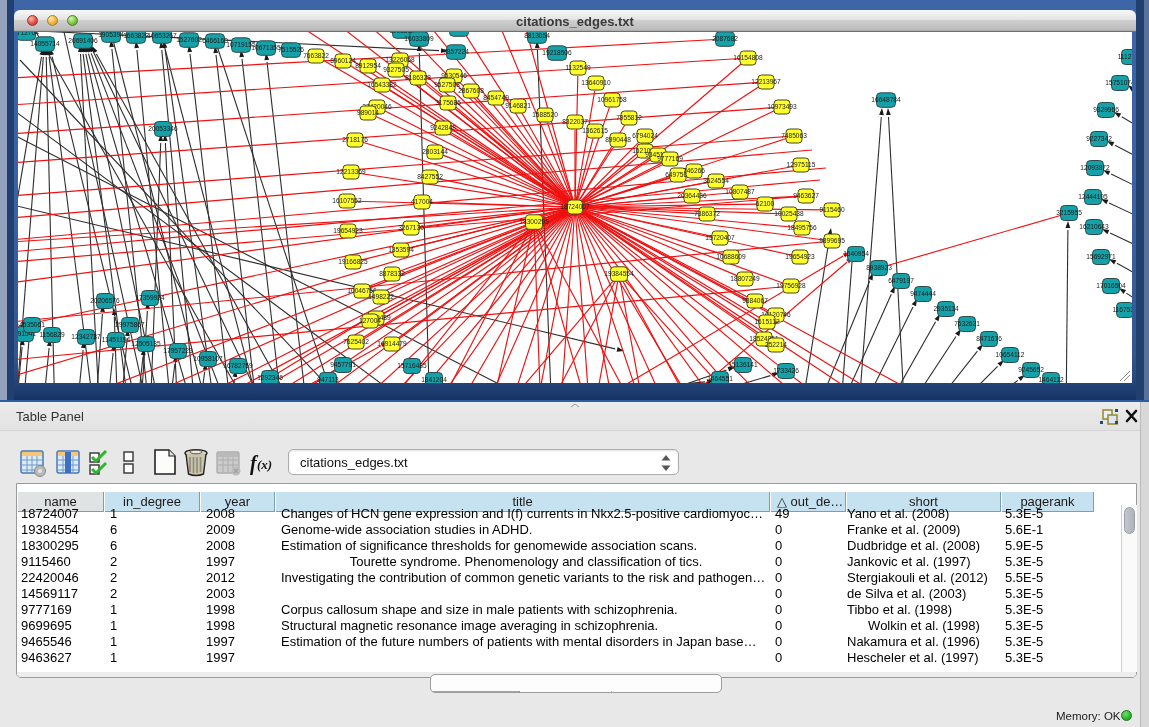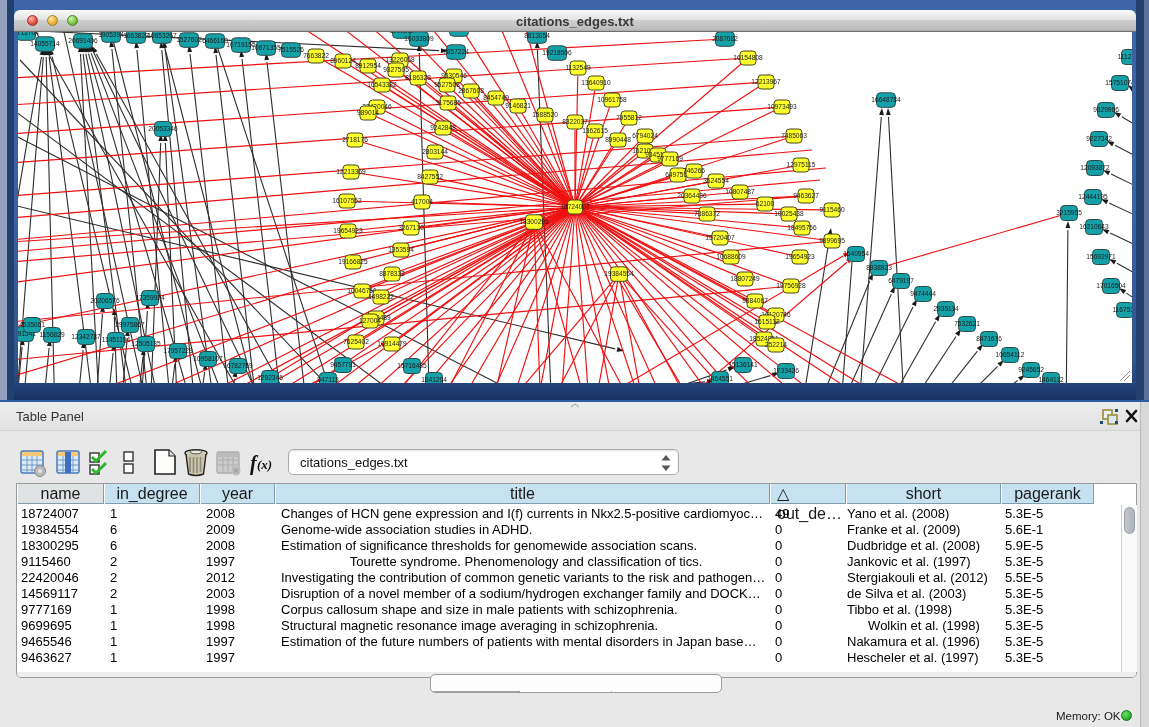--- a/index.html
+++ b/index.html
@@ -26,22 +26,22 @@
 #panelbar{position:absolute;left:0;top:0;width:1149px;height:29px;
  background:linear-gradient(#ececec,#e2e2e2);border-bottom:1px solid #d4d4d4}
 #panelbar .cap{position:absolute;left:16px;top:7px;font-size:13px;color:#333}
 #rightstrip{position:absolute;left:1140px;top:402px;width:9px;height:325px;background:#d8d8d8;border-left:1px solid #b9b9b9}
 #toolbar{position:absolute;left:0;top:29px;width:1140px;height:51px;background:#e8e8e8}
 #combo{position:absolute;left:288px;top:47px;width:391px;height:26px;background:#fff;
  border:1px solid #adadad;border-radius:5px;box-shadow:inset 0 1px 2px rgba(0,0,0,.12)}
 #combo .t{position:absolute;left:11px;top:5px;font-size:13px;color:#111}
 #tbl{position:absolute;left:16px;top:483px;width:1121px;height:195px;background:#fff;
  border:1px solid #9a9a9a;border-radius:0 0 5px 5px}
-.hd{position:absolute;top:0;height:20px;background:#c6e1ef;border-right:1px solid #7e9dae;
- font-size:16px;color:#1a1a1a;text-align:center;line-height:20px;border-bottom:1px solid #7e9dae}
+.hd{position:absolute;top:8px;height:20px;background:#c6e1ef;border-right:1px solid #7e9dae;
+ font-size:13px;color:#1a1a1a;text-align:center;line-height:20px;border-bottom:1px solid #7e9dae}
 #rows{position:absolute;left:0px;top:21px;width:1104px;height:160px;overflow:hidden;
  font-size:13px;color:#000}
 .row{position:absolute;height:16px;line-height:16px;white-space:nowrap}
 .c{position:absolute;top:0;overflow:hidden}
 #vsb{position:absolute;left:1104px;top:21px;width:16px;height:167px;background:#fafafa;border-left:1px solid #d0d0d0}
 #vsb .thumb{position:absolute;left:2px;top:2px;width:11px;height:27px;border-radius:6px;
  background:linear-gradient(90deg,#c3c7cd,#aeb3bb);border:1px solid #9aa0a8}
 #tfoot{position:absolute;left:0;top:188px;width:1119px;height:5px;background:#ededed;border-radius:0 0 4px 4px}
 #tabs{position:absolute;left:430px;top:674px;width:292px;height:19px;border:1px solid #9d9d9d;
  border-radius:5px;background:#fdfdfd;overflow:hidden;font-size:13px;font-weight:bold}
@@ -1125,21 +1125,20 @@
 <span class="c" style="left:189px;width:70px;text-align:left">2012</span>
 <span class="c" style="left:264px;width:490px;text-align:left">Investigating the contribution of common genetic variants to the risk and pathogen…</span>
 <span class="c" style="left:758px;width:70px;text-align:left">0</span>
 <span class="c" style="left:830px;width:154px;text-align:left">Stergiakouli et al. (2012)</span>
 <span class="c" style="left:988px;width:110px;text-align:left">5.5E-5</span>
 </div>
 <div class="row" style="top:81px;left:0;width:1104px">
 <span class="c" style="left:4px;width:85px;text-align:left">14569117</span>
 <span class="c" style="left:93px;width:90px;text-align:left">2</span>
 <span class="c" style="left:189px;width:70px;text-align:left">2003</span>
-<span class="c" style="left:264px;width:490px;text-align:left">Disruption of a novel member of a sodium/hydrogen exchanger family and DOCK…</span>
 <span class="c" style="left:758px;width:70px;text-align:left">0</span>
 <span class="c" style="left:830px;width:154px;text-align:left">de Silva et al. (2003)</span>
 <span class="c" style="left:988px;width:110px;text-align:left">5.3E-5</span>
 </div>
 <div class="row" style="top:97px;left:0;width:1104px">
 <span class="c" style="left:4px;width:85px;text-align:left">9777169</span>
 <span class="c" style="left:93px;width:90px;text-align:left">1</span>
 <span class="c" style="left:189px;width:70px;text-align:left">1998</span>
 <span class="c" style="left:264px;width:490px;text-align:left">Corpus callosum shape and size in male patients with schizophrenia.</span>
 <span class="c" style="left:758px;width:70px;text-align:left">0</span>

